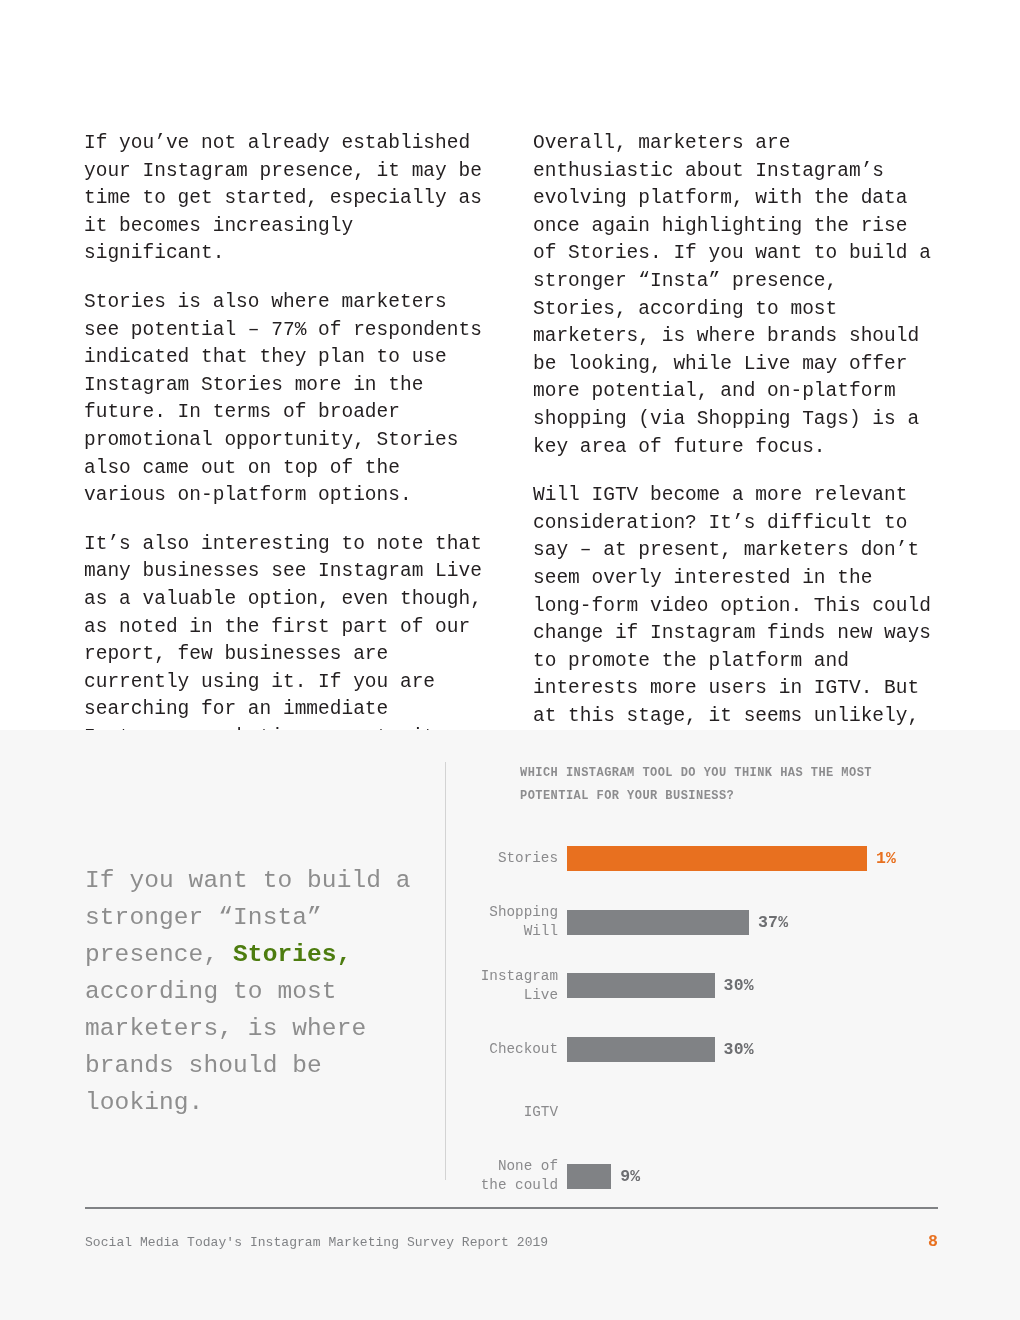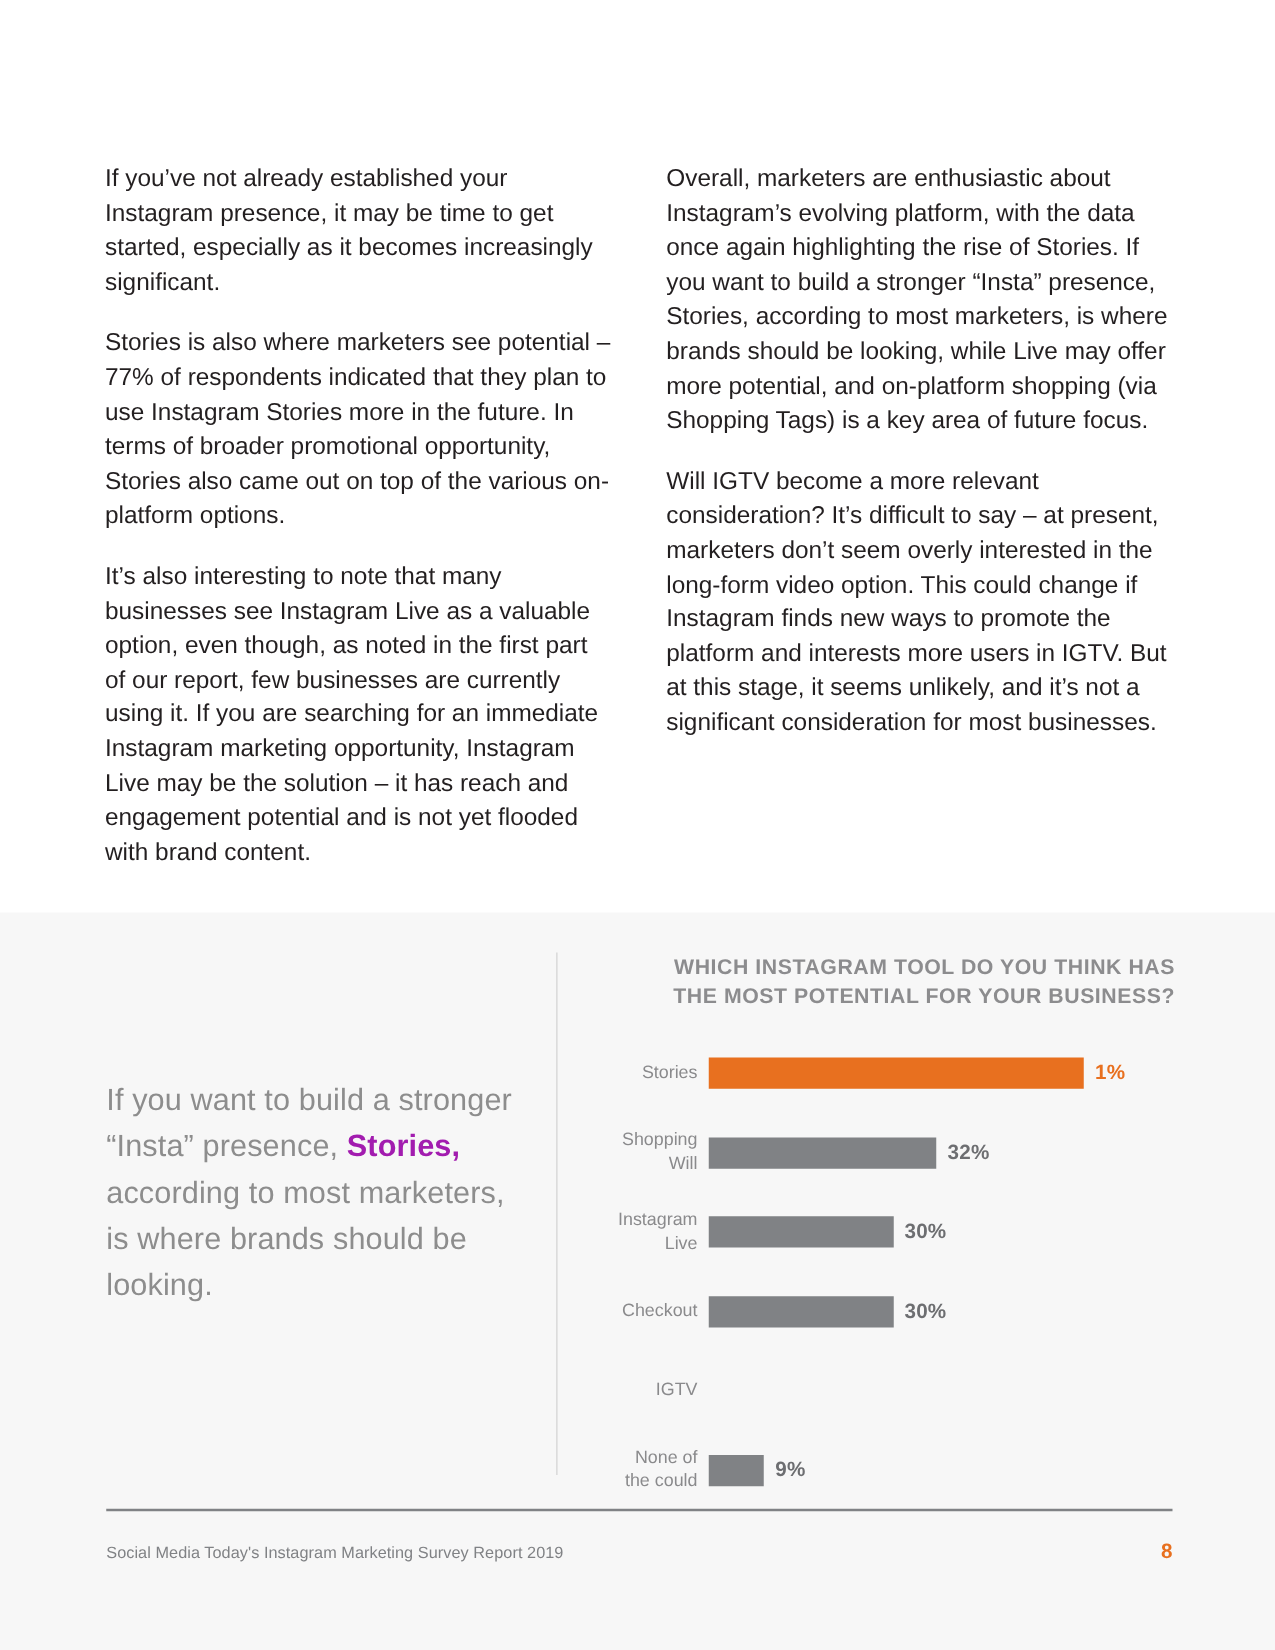--- a/index.html
+++ b/index.html
@@ -15,20 +15,21 @@
     position: relative;
     overflow: hidden;
   }
 
   
   .page {
     position: relative;
     width: 1020px;
     height: 1320px;
     background: #ffffff;
+    font-family: Liberation Mono, monospace;
   }
 
   
   .article {
     position: absolute;
     top: 130px;
     left: 84px;
     width: 856px;
     display: flex;
     gap: 42px;
@@ -64,21 +65,21 @@
     top: 862px;
     left: 85px;
     width: 340px;
     font-size: 24.5px;
     line-height: 37px;
     color: #8d8d8d;
     letter-spacing: 0.1px;
   }
 
   .pullquote .accent {
-    color: #a21caf;
+    color: #4d7c0f;
     font-weight: bold;
   }
 
   
   .divider {
     position: absolute;
     top: 762px;
     left: 445px;
     width: 1px;
     height: 418px;
@@ -87,28 +88,27 @@
 
   
   .chart {
     position: absolute;
     top: 762px;
     left: 520px;
     width: 420px;
   }
 
   .chart-title {
-    font-size: 17px;
+    font-size: 12px;
     font-weight: bold;
     line-height: 23px;
     letter-spacing: 0.45px;
     color: #8c8c8e;
     text-transform: uppercase;
     width: 420px;
-    text-align: right;
   }
 
   .chart-rows {
     position: absolute;
     top: 65px;
     left: -50px;
     width: 470px;
   }
 
   .chart-row {
@@ -224,21 +224,21 @@
           <div class="bar-wrap">
             <div class="bar highlight" style="width: 300px;"></div>
             <div class="bar-value highlight">1%</div>
           </div>
         </div>
         <div class="chart-row">
           <div class="row-label">Shopping
 Will</div>
           <div class="bar-wrap">
             <div class="bar" style="width: 181.967px;"></div>
-            <div class="bar-value">32%</div>
+            <div class="bar-value">37%</div>
           </div>
         </div>
         <div class="chart-row">
           <div class="row-label">Instagram
 Live</div>
           <div class="bar-wrap">
             <div class="bar" style="width: 147.541px;"></div>
             <div class="bar-value">30%</div>
           </div>
         </div>

